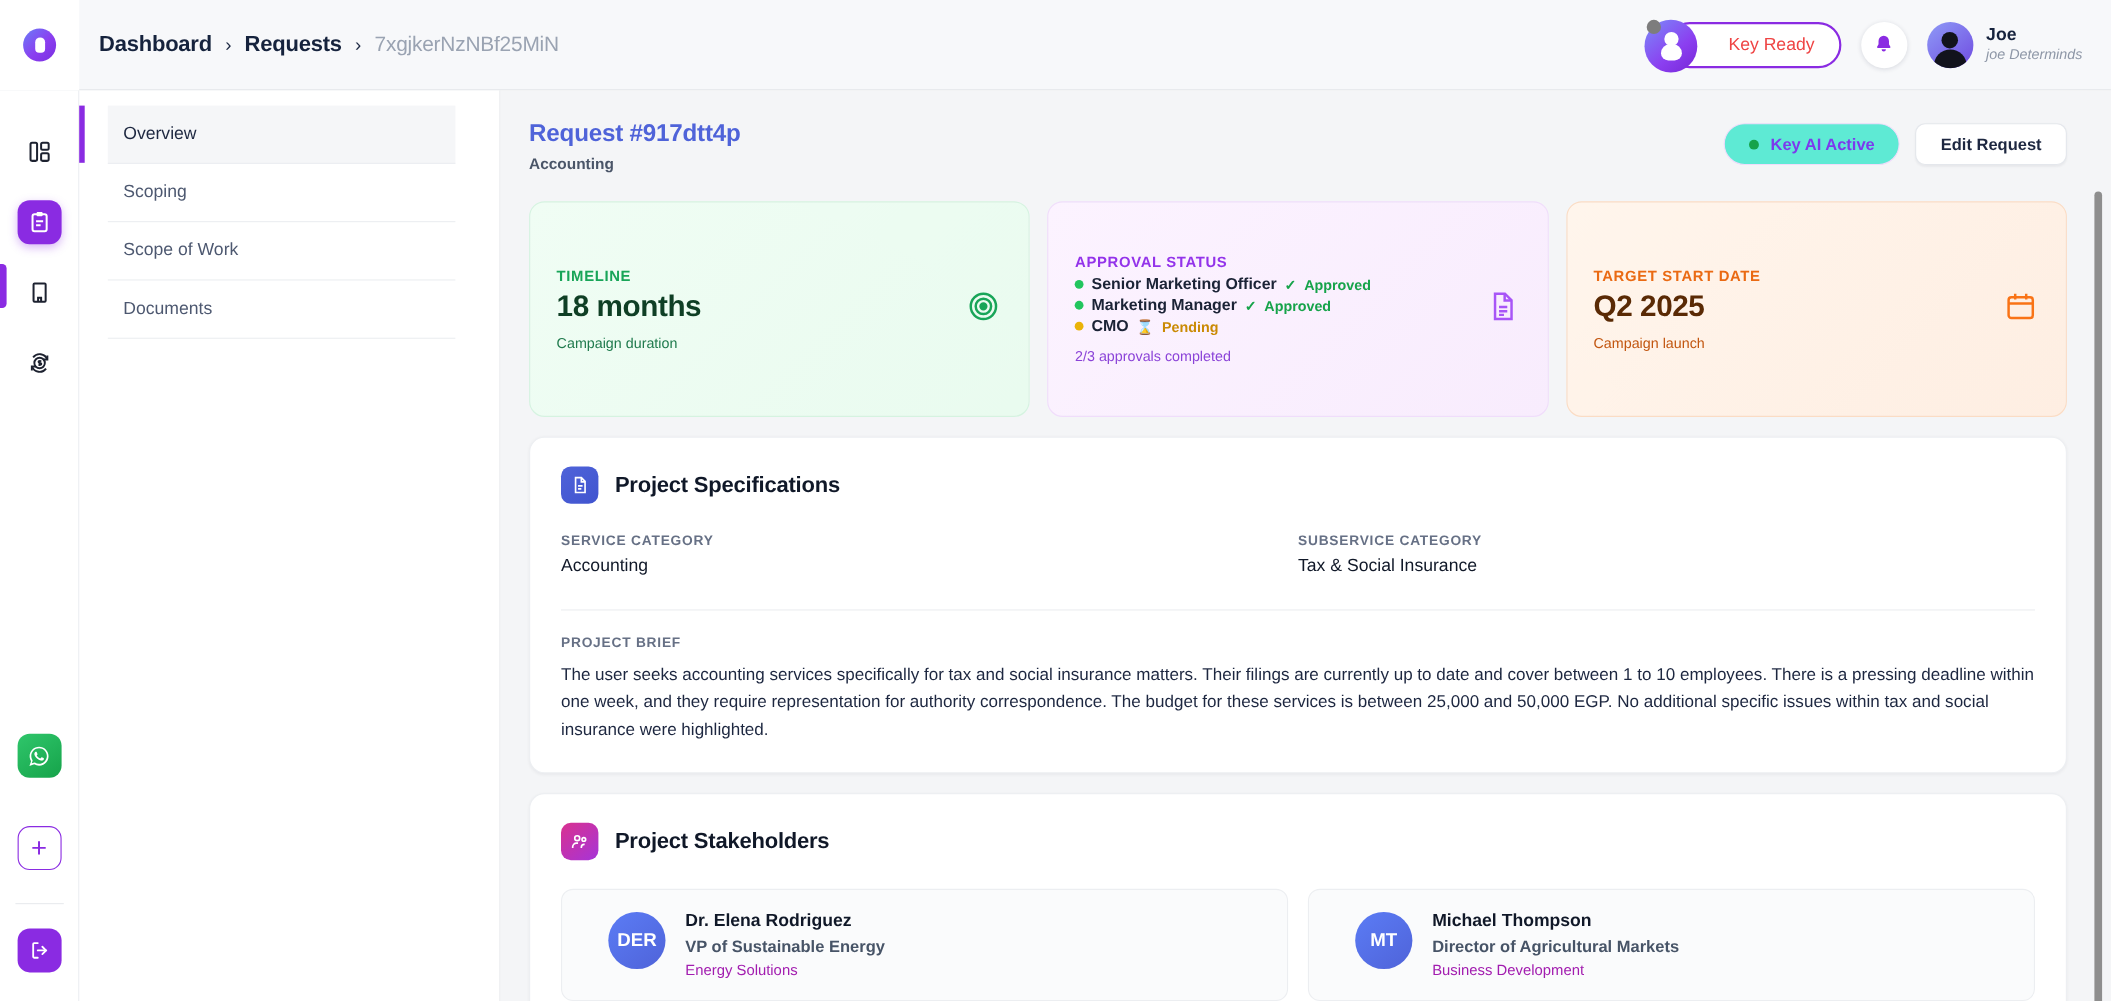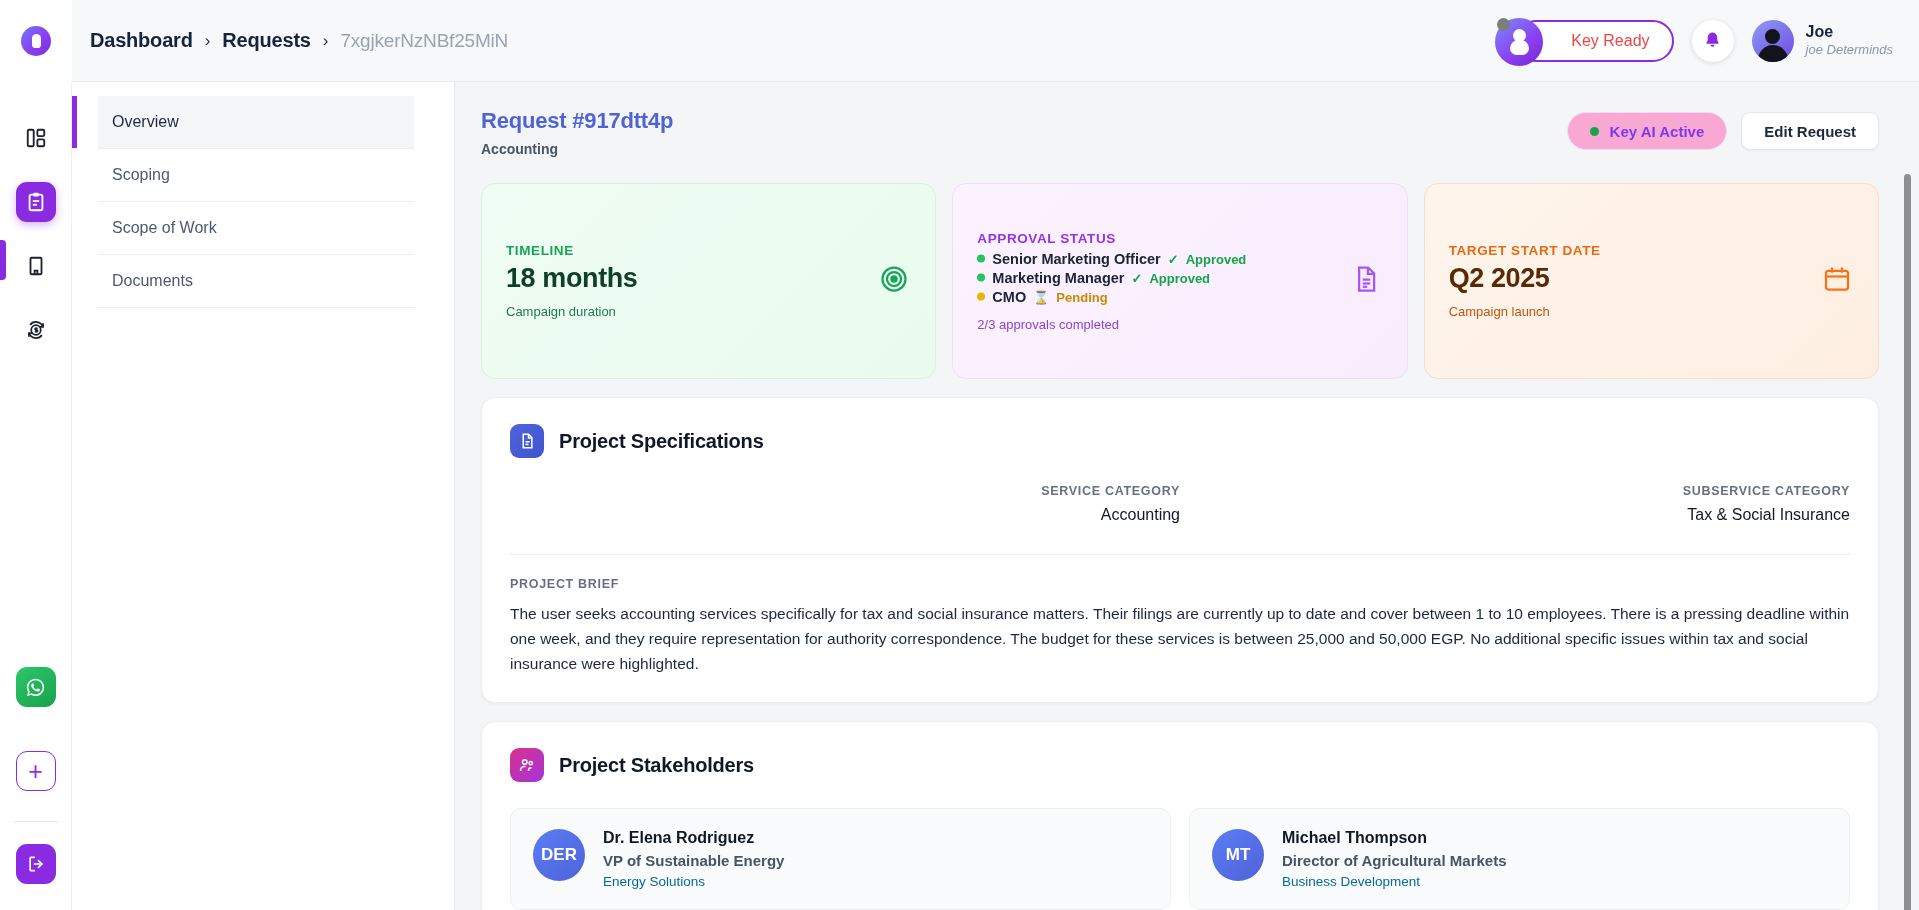--- a/index.html
+++ b/index.html
@@ -141,21 +141,21 @@
   .main {
     flex: 1; min-width: 0; background: #f4f5f7;
     padding: 26px 40px 0 26px;
     overflow: hidden; position: relative;
   }
   .main-head { display: flex; align-items: flex-start; }
   .req-title { font-size: 22px; font-weight: bold; color: #4f63d9; letter-spacing: -0.2px; }
   .req-sub { font-size: 14px; color: #4a5568; margin-top: 7px; font-weight: bold; }
   .head-actions { margin-left: auto; display: flex; align-items: center; gap: 14px; padding-top: 4px; }
   .ai-pill {
-    height: 38px; border-radius: 19px; background: #f9a8d4; border: 1px solid #f0dcfb;
+    height: 38px; border-radius: 19px; background: #5eead4; border: 1px solid #f0dcfb;
     display: flex; align-items: center; gap: 11px; padding: 0 22px;
   }
   .ai-dot { width: 9px; height: 9px; border-radius: 50%; background: #16a34a; }
   .ai-text { font-size: 15px; font-weight: bold; color: #7c3aed; }
   .edit-btn {
     height: 38px; border-radius: 9px; background: #ffffff; border: 1px solid #e4e7ec;
     display: flex; align-items: center; padding: 0 22px;
     font-size: 15px; font-weight: bold; color: #1d2740;
     box-shadow: 0 1px 2px rgba(16,24,40,.05);
   }
@@ -202,44 +202,45 @@
   }
   .panel-head { display: flex; align-items: center; gap: 15px; margin-bottom: 26px; }
   .panel-icon {
     width: 34px; height: 34px; border-radius: 9px;
     display: flex; align-items: center; justify-content: center; color: #fff;
   }
   .panel-icon.indigo { background: linear-gradient(140deg,#4f63d9 0%, #4054cf 100%); }
   .panel-icon.magenta { background: linear-gradient(140deg,#d9318f 0%, #a634d8 100%); }
   .panel-title { font-size: 20px; font-weight: bold; color: #101828; letter-spacing: -0.2px; }
 
-  .spec-grid { display: flex; text-align: right; }
+  .spec-grid { display: flex; }
   .spec-col { flex: 1; }
   .spec-label { font-size: 12.5px; font-weight: bold; color: #667085; letter-spacing: .7px; margin-bottom: 8px; }
   .spec-value { font-size: 16px; color: #101828; }
   .hr { height: 1px; background: #ebedf0; margin: 30px 0 22px; }
   .brief-label { font-size: 12.5px; font-weight: bold; color: #667085; letter-spacing: .7px; margin-bottom: 10px; }
   .brief-text { font-size: 15.5px; line-height: 1.62; color: #1d2740; }
 
   .stake-grid { display: flex; gap: 18px; }
   .stake-card {
     flex: 1; border: 1px solid #eceef1; border-radius: 11px;
     background: #fafbfc; padding: 20px 22px;
     display: flex; align-items: flex-start; gap: 18px;
   }
   .stake-avatar {
     width: 52px; height: 52px; border-radius: 50%;
     background: linear-gradient(140deg,#5b7cf5 0%, #4f63d9 100%);
     color: #fff; font-size: 17px; font-weight: bold;
     display: flex; align-items: center; justify-content: center;
     flex: 0 0 auto;
+    margin-left: 20px;
   }
   .stake-name { font-size: 16px; font-weight: bold; color: #101828; }
   .stake-role { font-size: 15px; font-weight: bold; color: #475467; margin-top: 5px; }
-  .stake-dept { font-size: 13.5px; color: #0369a1; margin-top: 5px; }
+  .stake-dept { font-size: 13.5px; color: #a21caf; margin-top: 5px; }
 
   
   .vscroll {
     position: absolute; right: 8px; top: 92px;
     width: 7px; height: 790px; border-radius: 4px; background: #8e8e8e;
   }
 </style>
 </head>
 <body>
 

